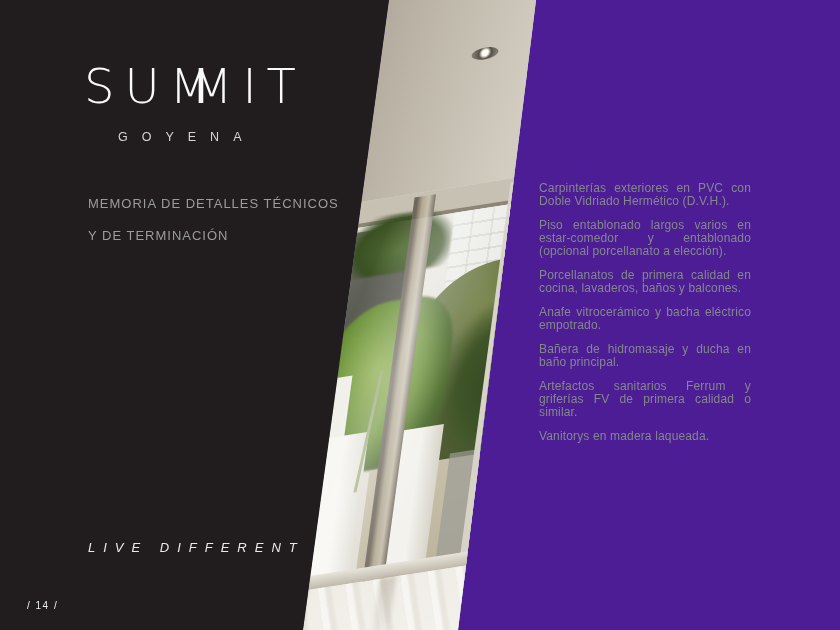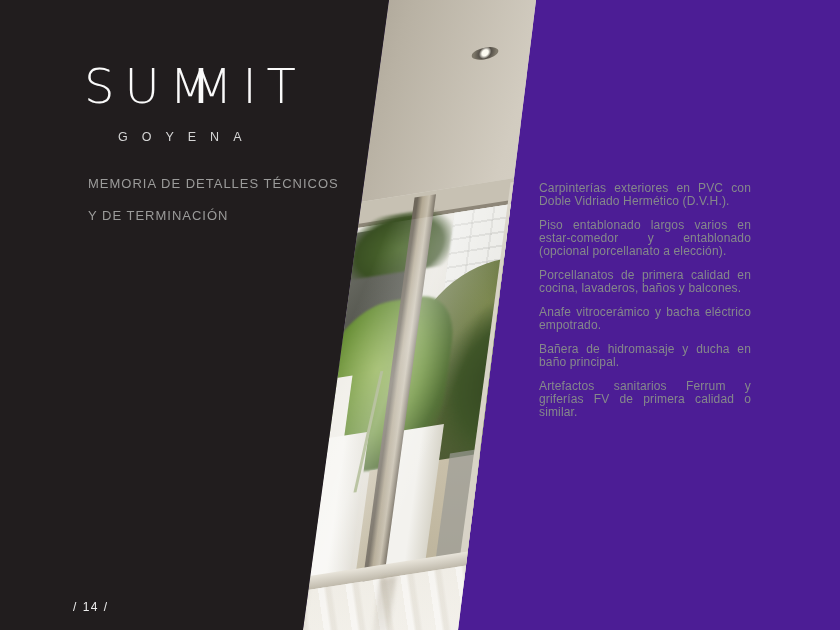--- a/index.html
+++ b/index.html
@@ -83,32 +83,32 @@
     white-space:nowrap;
   }
   .logo .m2{margin-left:-30px;}
   .goyena{
     position:absolute;left:118px;top:122px;
     font-size:12.5px;font-weight:300;letter-spacing:14px;color:#d5d5d5;
     white-space:nowrap;
     margin-top:8px;
   }
   .heading{
-    position:absolute;left:88px;top:168px;
+    position:absolute;left:88px;top:188px;
     font-size:13px;letter-spacing:1px;line-height:32px;color:#9b9b9a;
     white-space:nowrap;
   }
   .tagline{
     position:absolute;left:88px;top:540px;
     font-style:italic;font-weight:300;
     font-size:13px;letter-spacing:8px;color:#ebe8e5;white-space:nowrap;
   }
   .pagenum{
     position:absolute;left:27px;top:600px;
-    font-size:12px;letter-spacing:1.5px;color:#eeeeee;margin-left:46px;
+    font-size:10px;letter-spacing:1.5px;color:#eeeeee;
   }
 
   
   .specs{
     position:absolute;left:539px;top:182px;width:212px;z-index:3;
   }
   .specs p{
     margin:0 0 11px 0;
     font-size:12px;line-height:13px;letter-spacing:.15px;
     color:#85888b;text-align:justify;
@@ -150,25 +150,27 @@
     </div>
   </div>
 
   <div class="dark">
     <div class="logo"><span>SU</span><span class="m1">M</span><span class="m2">M</span><span>IT</span></div>
     <div class="goyena">GOYENA</div>
     <div class="heading">
       <div>MEMORIA DE DETALLES TÉCNICOS</div>
       <div>Y DE TERMINACIÓN</div>
     </div>
+    <div class="tagline">LIVE DIFFERENT</div>
     <div class="pagenum">/ 14 /</div>
   </div>
 
   <div class="specs">
     <p>Carpinterías exteriores en PVC con Doble Vidriado Hermético (D.V.H.).</p>
     <p>Piso entablonado largos varios en estar-comedor y entablonado (opcional porcellanato a elección).</p>
     <p>Porcellanatos de primera calidad en cocina, lavaderos, baños y balcones.</p>
     <p>Anafe vitrocerámico y bacha eléctrico empotrado.</p>
     <p>Bañera de hidromasaje y ducha en baño principal.</p>
     <p>Artefactos sanitarios Ferrum y griferías FV de primera calidad o similar.</p>
+    <p>Vanitorys en madera laqueada.</p>
   </div>
 
 </div>
 
 </body></html>

